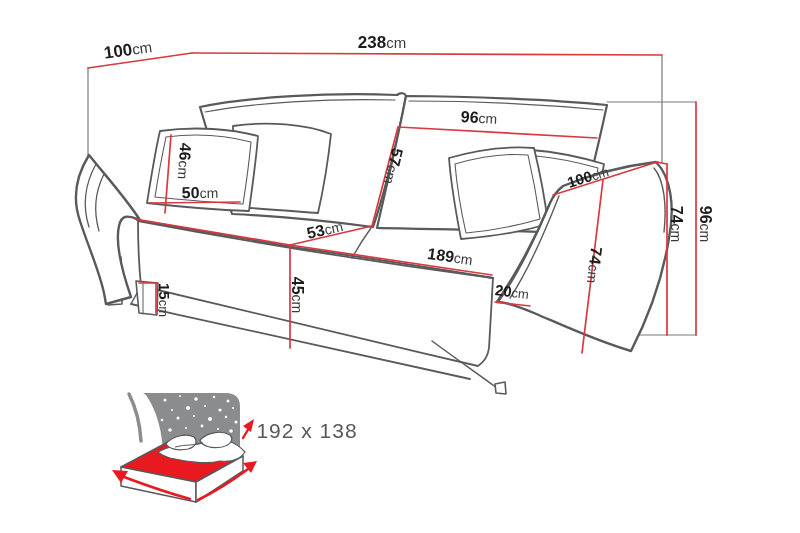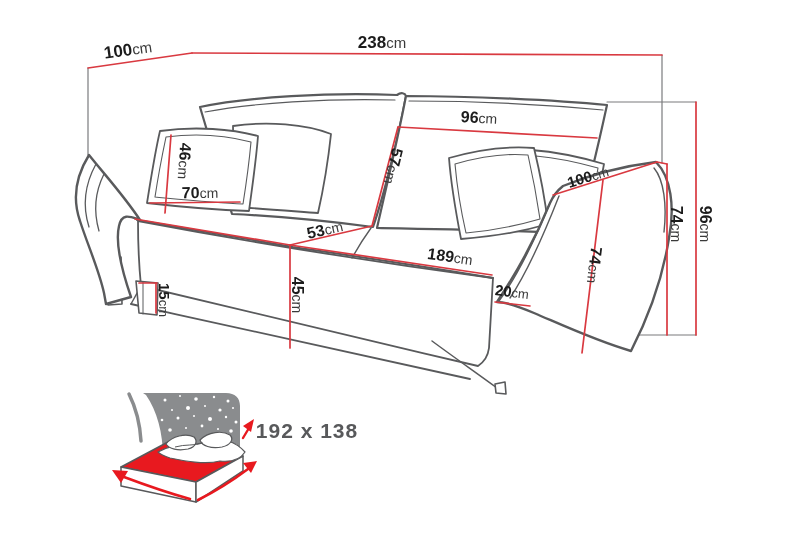--- a/index.html
+++ b/index.html
@@ -13,21 +13,21 @@
     transform:translate(-50%,-50%);
     pointer-events:none;
   }
   .dim-label .num{font-weight:700;color:#1c1c1c;}
   .dim-label .unit{font-weight:400;color:#3a3a3a;}
   .s16 .num{font-size:16px;} .s16 .unit{font-size:14px;}
   .s17 .num{font-size:17px;} .s17 .unit{font-size:15px;}
   .s15 .num{font-size:15px;} .s15 .unit{font-size:13px;}
   .bed-size{
     position:absolute;transform:translate(-50%,-50%);
-    font-weight:700;font-size:21px;color:#58595b;letter-spacing:1px;white-space:nowrap;
+    font-weight:400;font-size:21px;color:#58595b;letter-spacing:1px;white-space:nowrap;
   }
 </style>
 </head>
 <body>
 
 <div id="stage">
 
   <svg id="drawing" width="800" height="533" viewBox="0 0 800 533" xmlns="http://www.w3.org/2000/svg">
 
     <g stroke="#7a7b7d" stroke-width="1.2" fill="none" stroke-linecap="round">
@@ -168,21 +168,21 @@
 
   <div class="dim-label s16" style="left:393px;top:166px;transform:translate(-50%,-50%) rotate(104deg);">
     <span class="num">57</span><span class="unit">cm</span>
   </div>
 
   <div class="dim-label s16" style="left:184px;top:161px;transform:translate(-50%,-50%) rotate(94deg);">
     <span class="num">46</span><span class="unit">cm</span>
   </div>
 
   <div class="dim-label s16" style="left:200px;top:193px;transform:translate(-50%,-50%) rotate(-1deg);">
-    <span class="num">70</span><span class="unit">cm</span>
+    <span class="num">50</span><span class="unit">cm</span>
   </div>
 
   <div class="dim-label s16" style="left:325px;top:230px;transform:translate(-50%,-50%) rotate(-13deg);">
     <span class="num">53</span><span class="unit">cm</span>
   </div>
 
   <div class="dim-label s16" style="left:297px;top:295px;transform:translate(-50%,-50%) rotate(90deg);">
     <span class="num">45</span><span class="unit">cm</span>
   </div>
 

